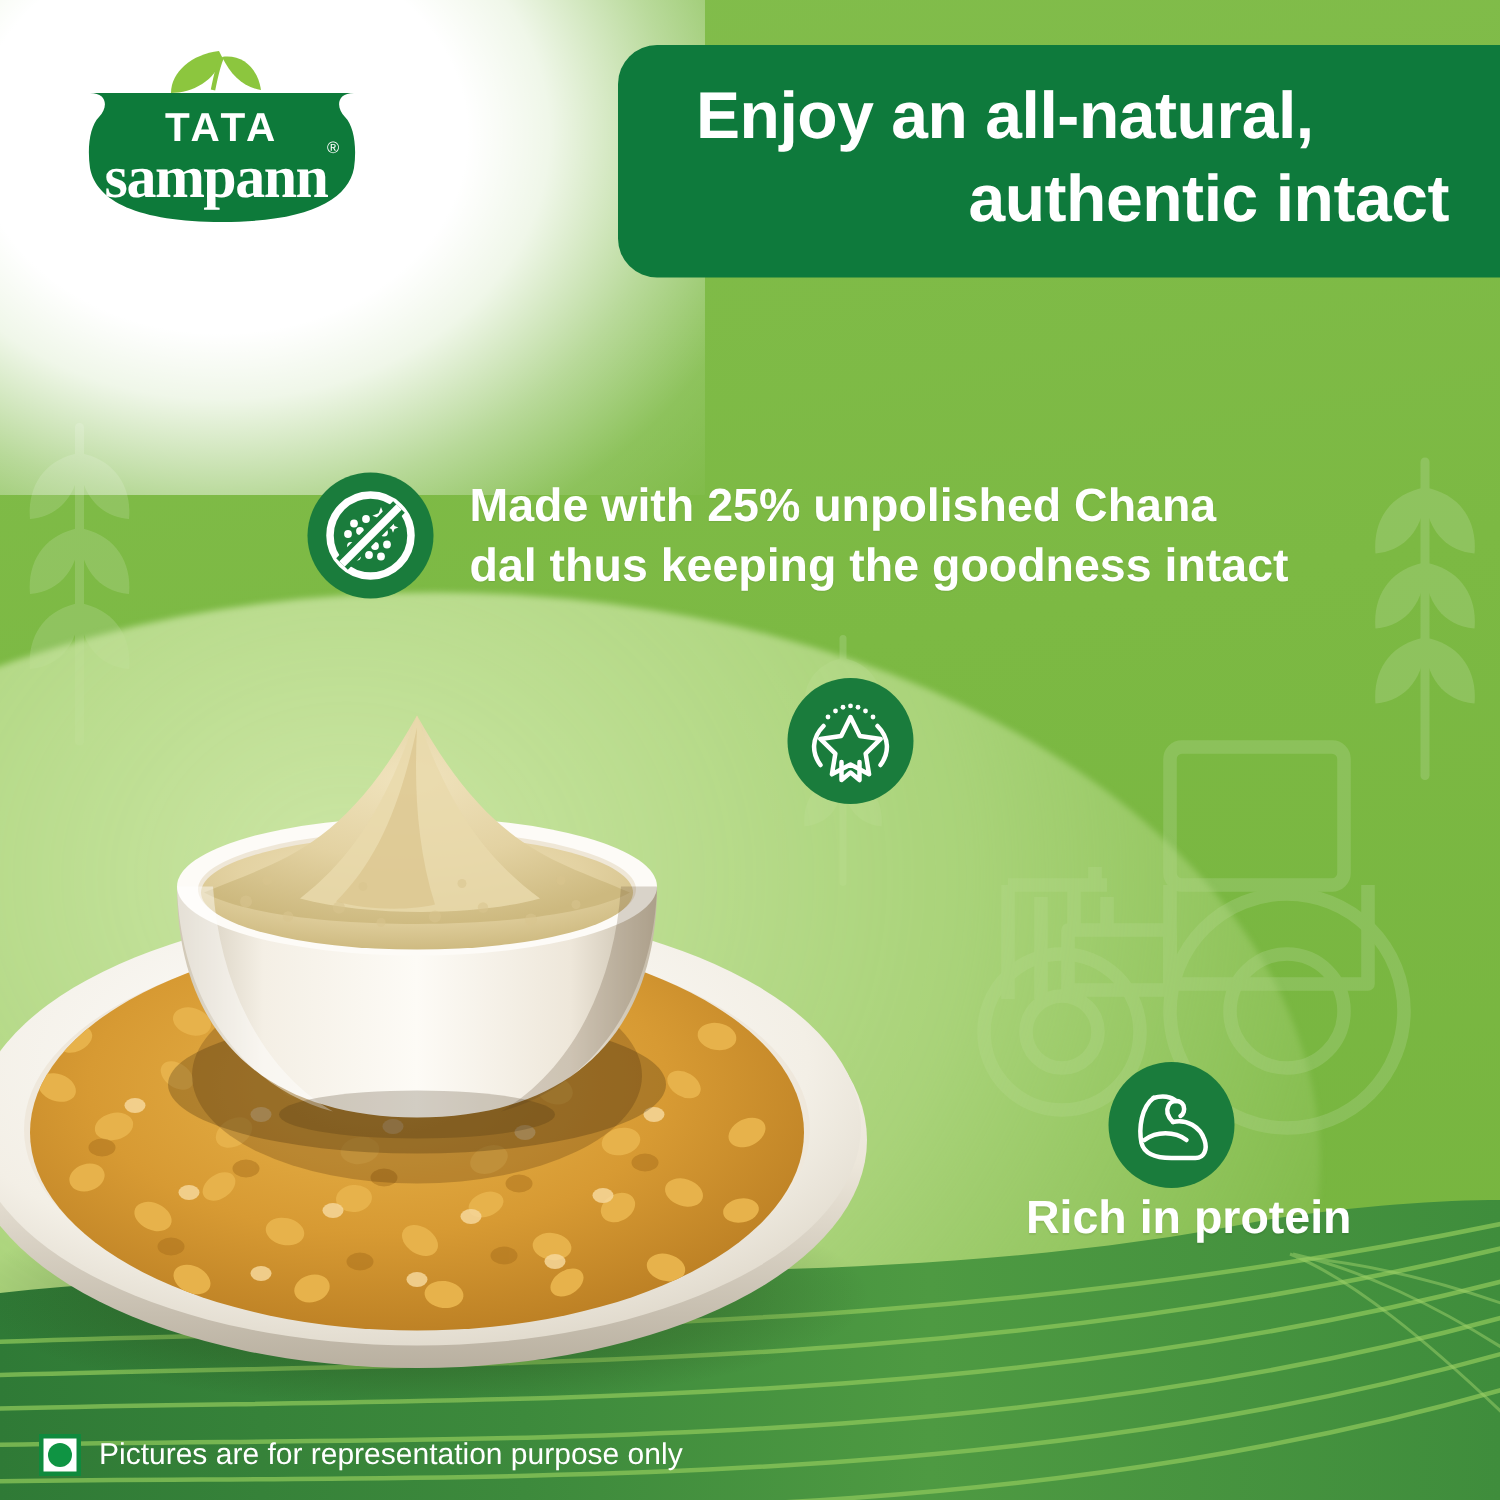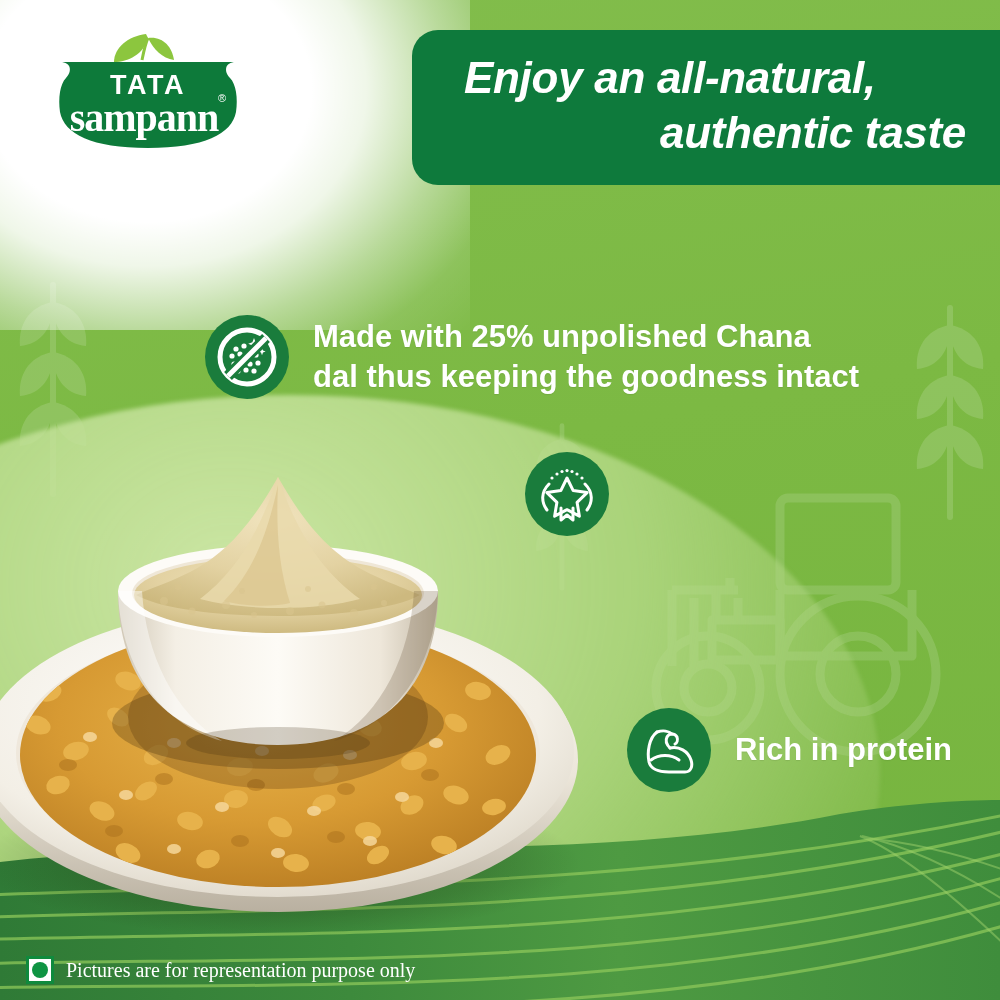--- a/index.html
+++ b/index.html
@@ -85,21 +85,20 @@
   .headline {
     position: absolute;
     left: 412px;
     right: 0;
     top: 30px;
     background: #0e7a3c;
     border-top-left-radius: 26px;
     border-bottom-left-radius: 26px;
     padding: 20px 34px 24px 52px;
     box-sizing: border-box;
-    font-style: italic;
   }
   .headline-line {
     color: #ffffff;
     font-size: 44px;
     line-height: 1.26;
     font-weight: bold;
     letter-spacing: -0.3px;
     white-space: nowrap;
   }
   .headline-line.l1 { text-align: left; }
@@ -127,21 +126,21 @@
     font-size: 31px;
     font-weight: bold;
     line-height: 1.28;
     margin-left: 24px;
     text-shadow: 0 1px 1px rgba(0,0,0,0.08);
   }
   .feature-text span { display: block; white-space: nowrap; }
 
   #feat-0 { left: 205px; top: 315px; }
   #feat-1 { left: 525px; top: 452px; }
-  #feat-2 { left: 627px; top: 708px; }
+  #feat-2 { left: 660px; top: 708px; flex-direction: column; }
 
   
   .product {
     position: absolute;
     left: -22px;
     top: 455px;
     width: 640px;
     height: 500px;
   }
   .product svg { display: block; }
@@ -169,21 +168,20 @@
     width: 16px;
     height: 16px;
     border-radius: 50%;
     background: #0f9443;
   }
   .footer-text {
     color: #ffffff;
     font-size: 20px;
     margin-left: 12px;
     white-space: nowrap;
-    font-family: Liberation Serif, serif;
   }
 </style>
 </head>
 <body>
 
 <div id="ad">
 
   <div class="bg-base"></div>
 
   <div class="wm wm-wheat-left">
@@ -437,21 +435,21 @@
 
       <text x="106" y="66" text-anchor="middle" fill="#ffffff" font-family="'Liberation Sans', sans-serif" font-size="27" font-weight="bold" letter-spacing="2.5">TATA</text>
 
       <text x="102" y="103" text-anchor="middle" fill="#ffffff" font-family="'Liberation Serif', serif" font-size="40" font-weight="bold" letter-spacing="-1">sampann</text>
       <text x="176" y="74" fill="#ffffff" font-family="'Liberation Sans', sans-serif" font-size="11">®</text>
     </svg>
   </div>
 
   <div class="headline">
     <div class="headline-line l1">Enjoy an all-natural,</div>
-    <div class="headline-line l2">authentic taste</div>
+    <div class="headline-line l2">authentic intact</div>
   </div>
 
   <div class="feature" id="feat-0">
     <div class="feature-icon">
       <svg width="66" height="66" viewBox="0 0 66 66">
         <circle cx="33" cy="33" r="27" fill="none" stroke="#ffffff" stroke-width="5"></circle>
         <g fill="#ffffff">
           <circle cx="22" cy="25" r="2.6"></circle>
             <circle cx="30" cy="22" r="2.6"></circle>
           <circle cx="38" cy="25" r="2.6"></circle>

